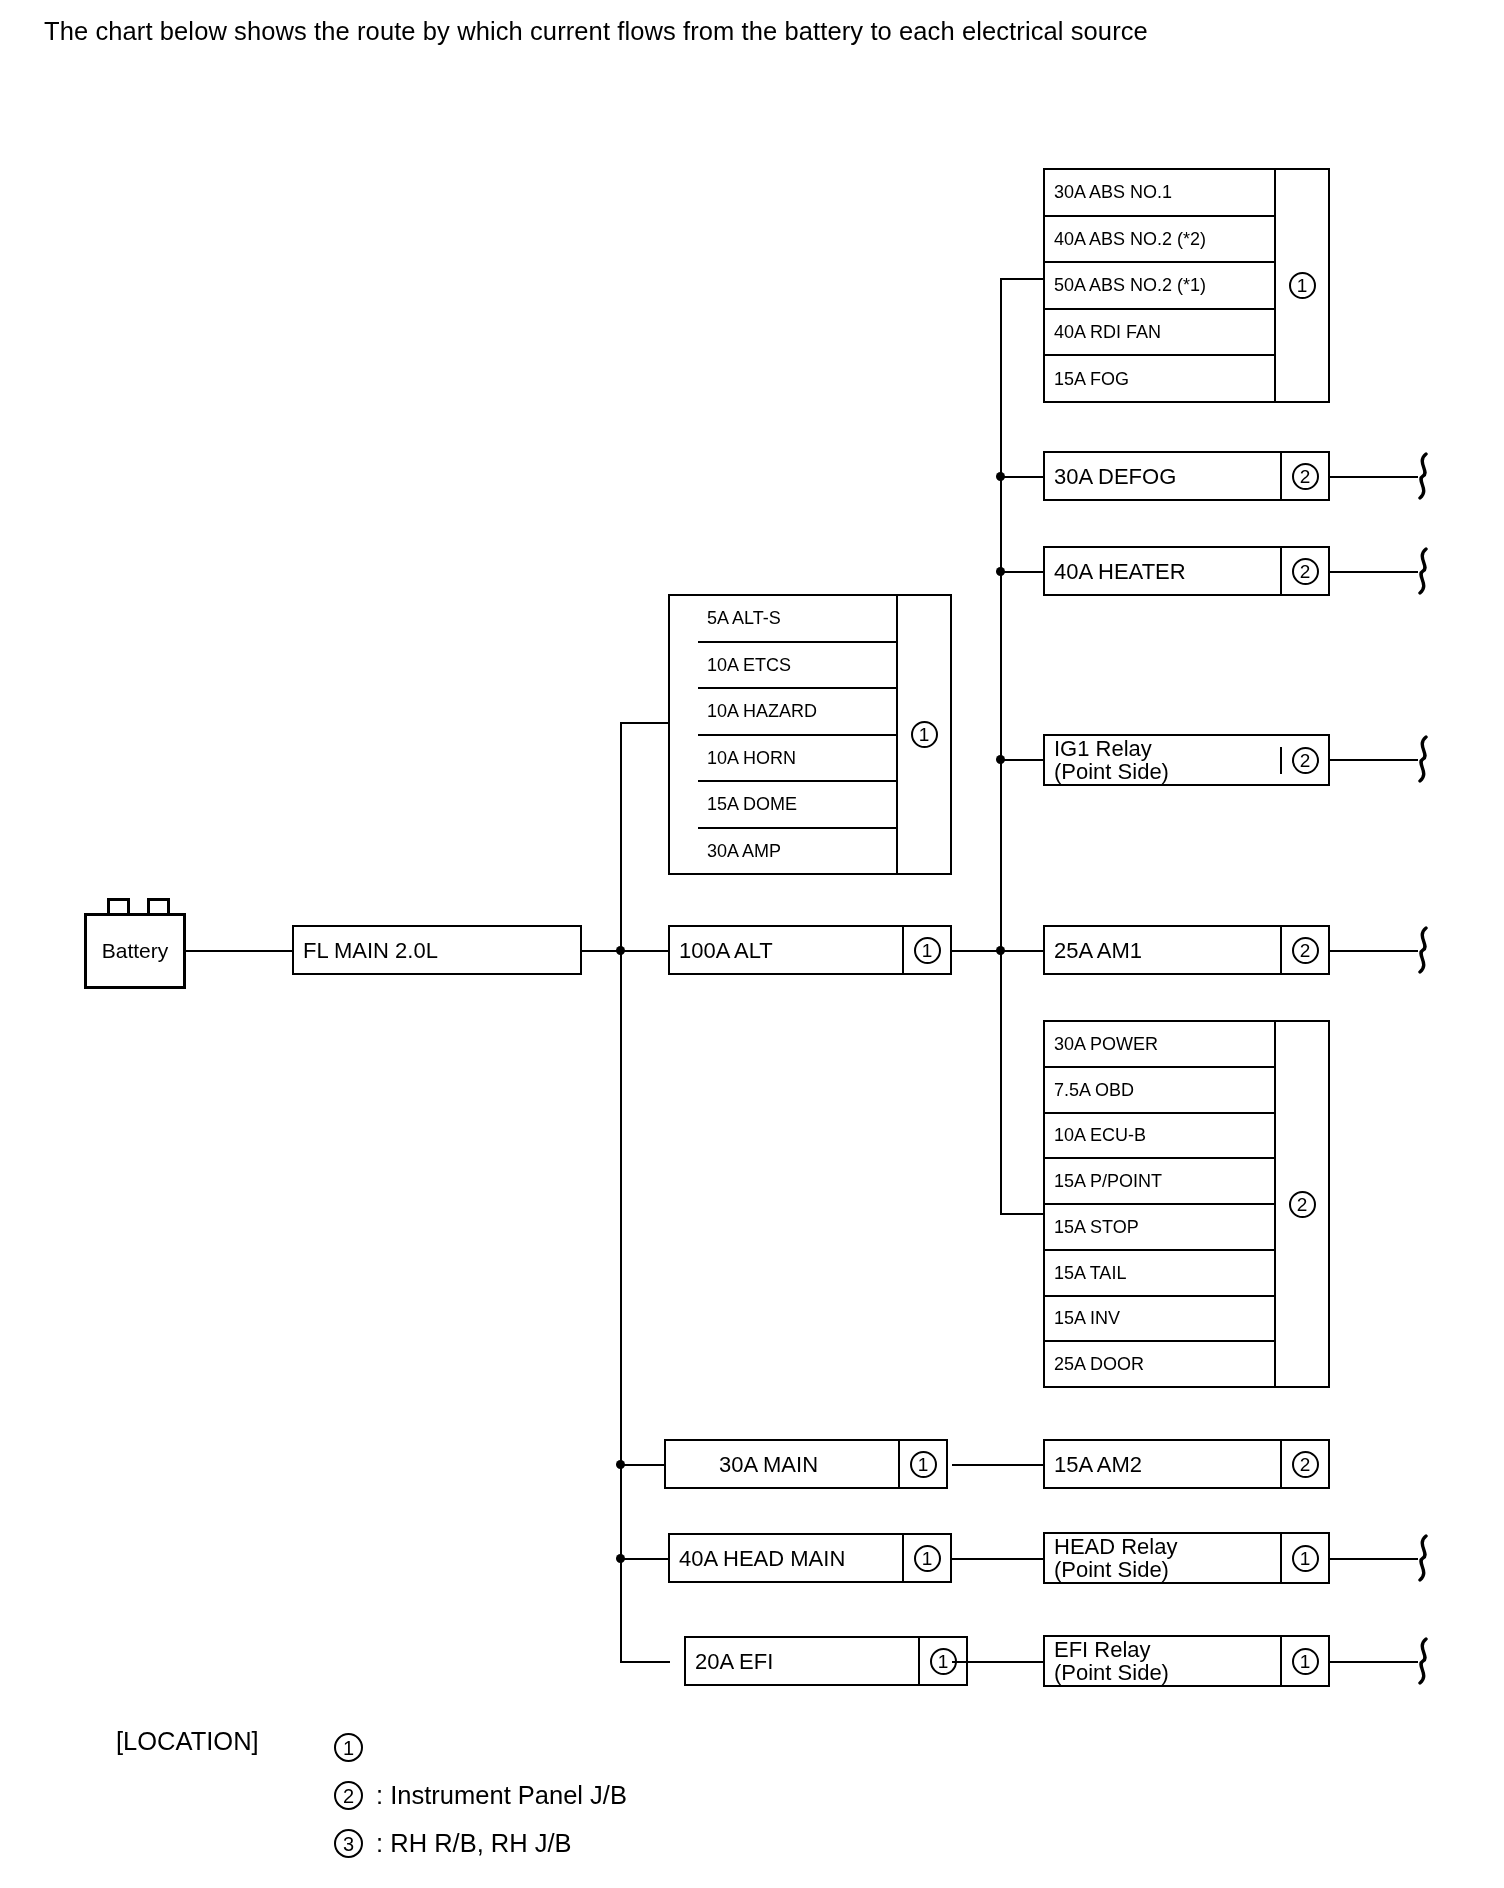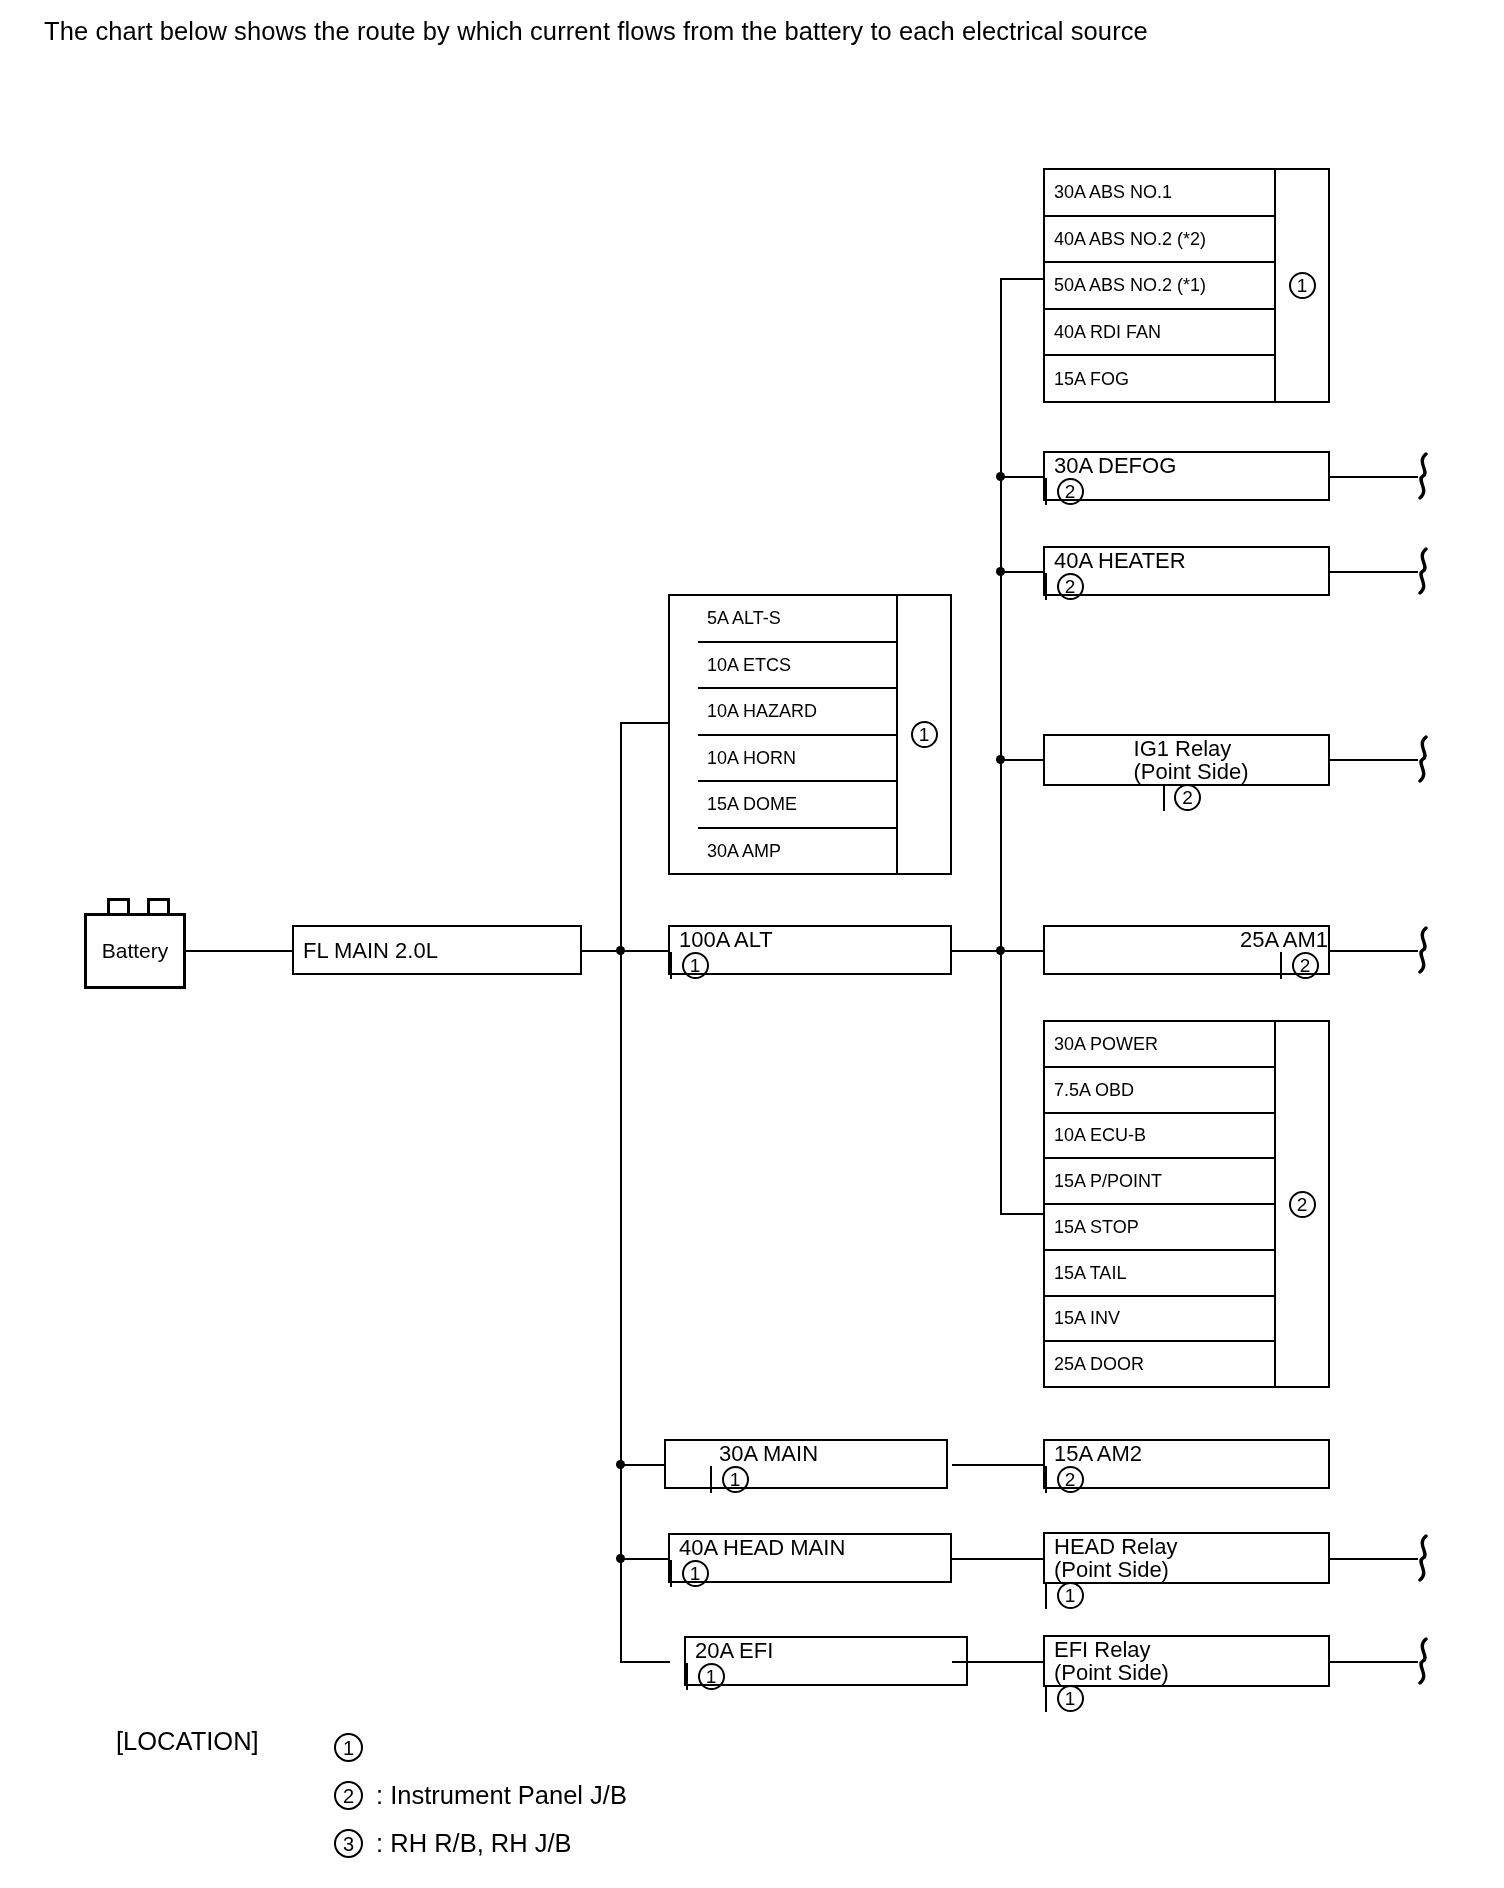--- a/index.html
+++ b/index.html
@@ -51,21 +51,20 @@
   }
 
   
   .box {
     position: absolute;
     box-sizing: border-box;
     border: 2.5px solid #000000;
     background: #ffffff;
     display: flex;
     align-items: stretch;
-    flex-direction: column;
   }
   .box .label {
     flex: 1 1 auto;
     display: flex;
     flex-direction: column;
     justify-content: center;
     padding-left: 9px;
     font-size: 22px;
     line-height: 25px;
     white-space: pre;
@@ -308,21 +307,21 @@
     </div>
   </div>
   <div class="wire wire-h" style="left:1330px; top:759px; width:88px;"></div>
   <div class="squiggle" style="left:1410px; top:735px;">
     <svg width="26" height="48" viewBox="0 0 26 48">
         <path d="M16 2 C 6 10, 20 20, 13 24 C 6 28, 20 38, 10 46" stroke="#000" stroke-width="3.4" fill="none" stroke-linecap="round"></path>
       </svg>
   </div>
 
   <div class="wire wire-h" style="left:1000px; top:950px; width:45px;"></div>
-  <div class="box" style="left:1043px; top:925px; width:287px; height:50px;align-items:flex-end;">
+  <div class="box" style="left:1043px; top:925px; width:287px; height:50px;">
     <div class="label">25A AM1</div>
     <div class="loc">
       <span class="circnum">2</span>
     </div>
   </div>
   <div class="wire wire-h" style="left:1330px; top:950px; width:88px;"></div>
   <div class="squiggle" style="left:1410px; top:926px;">
     <svg width="26" height="48" viewBox="0 0 26 48">
         <path d="M16 2 C 6 10, 20 20, 13 24 C 6 28, 20 38, 10 46" stroke="#000" stroke-width="3.4" fill="none" stroke-linecap="round"></path>
       </svg>

